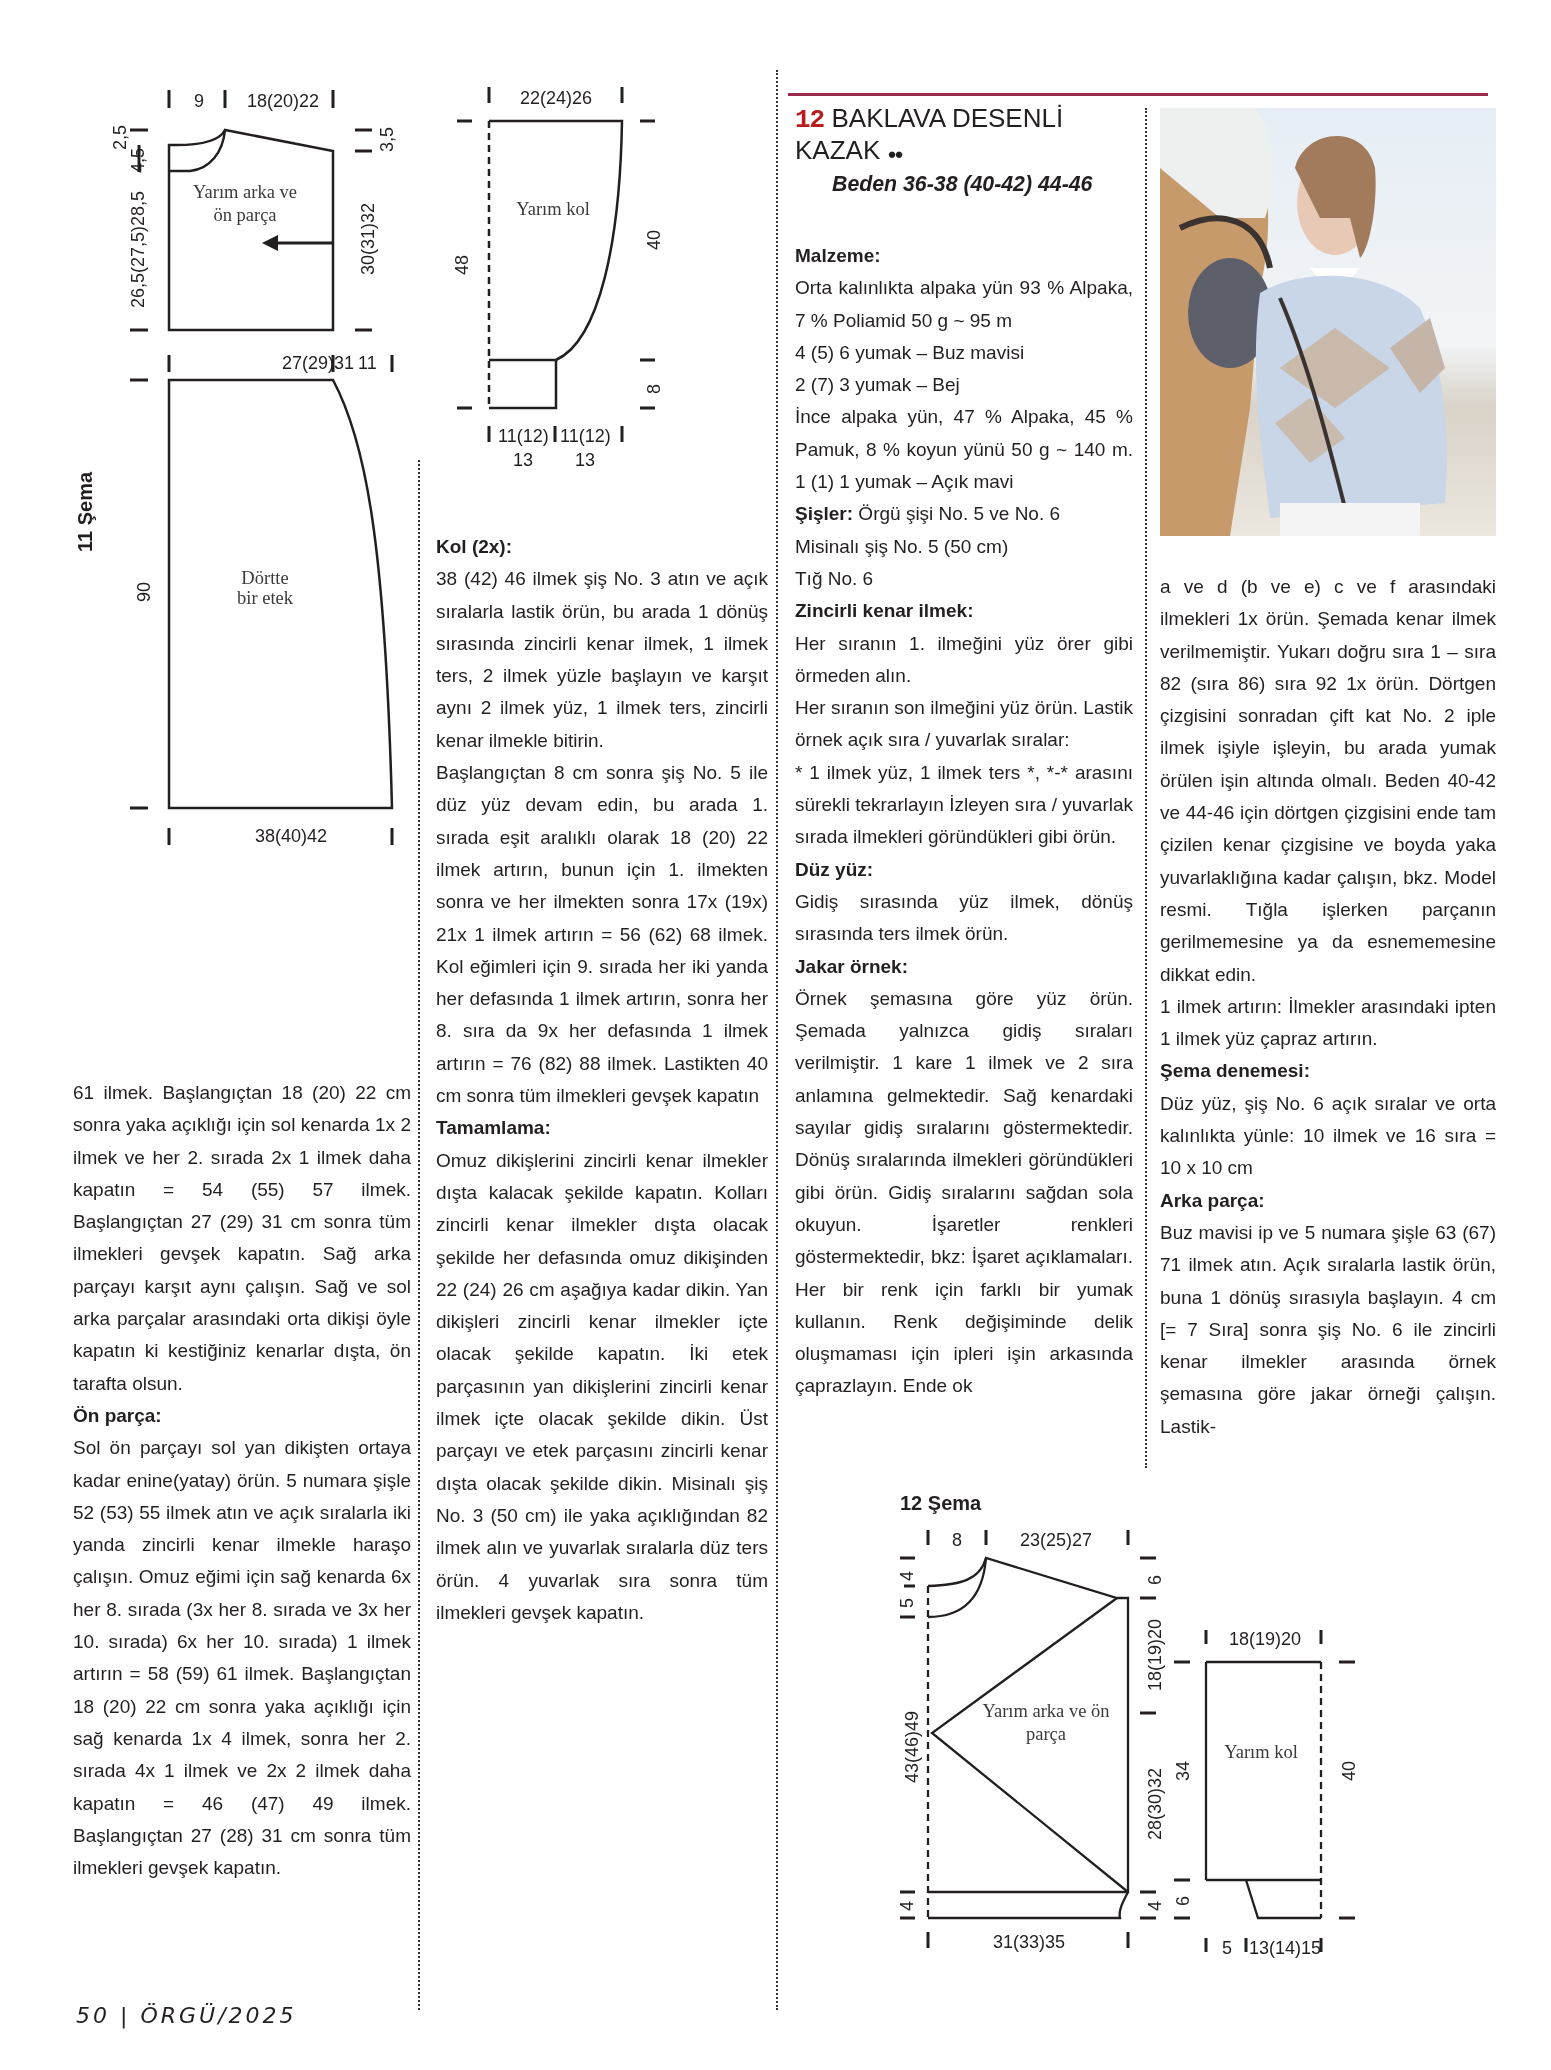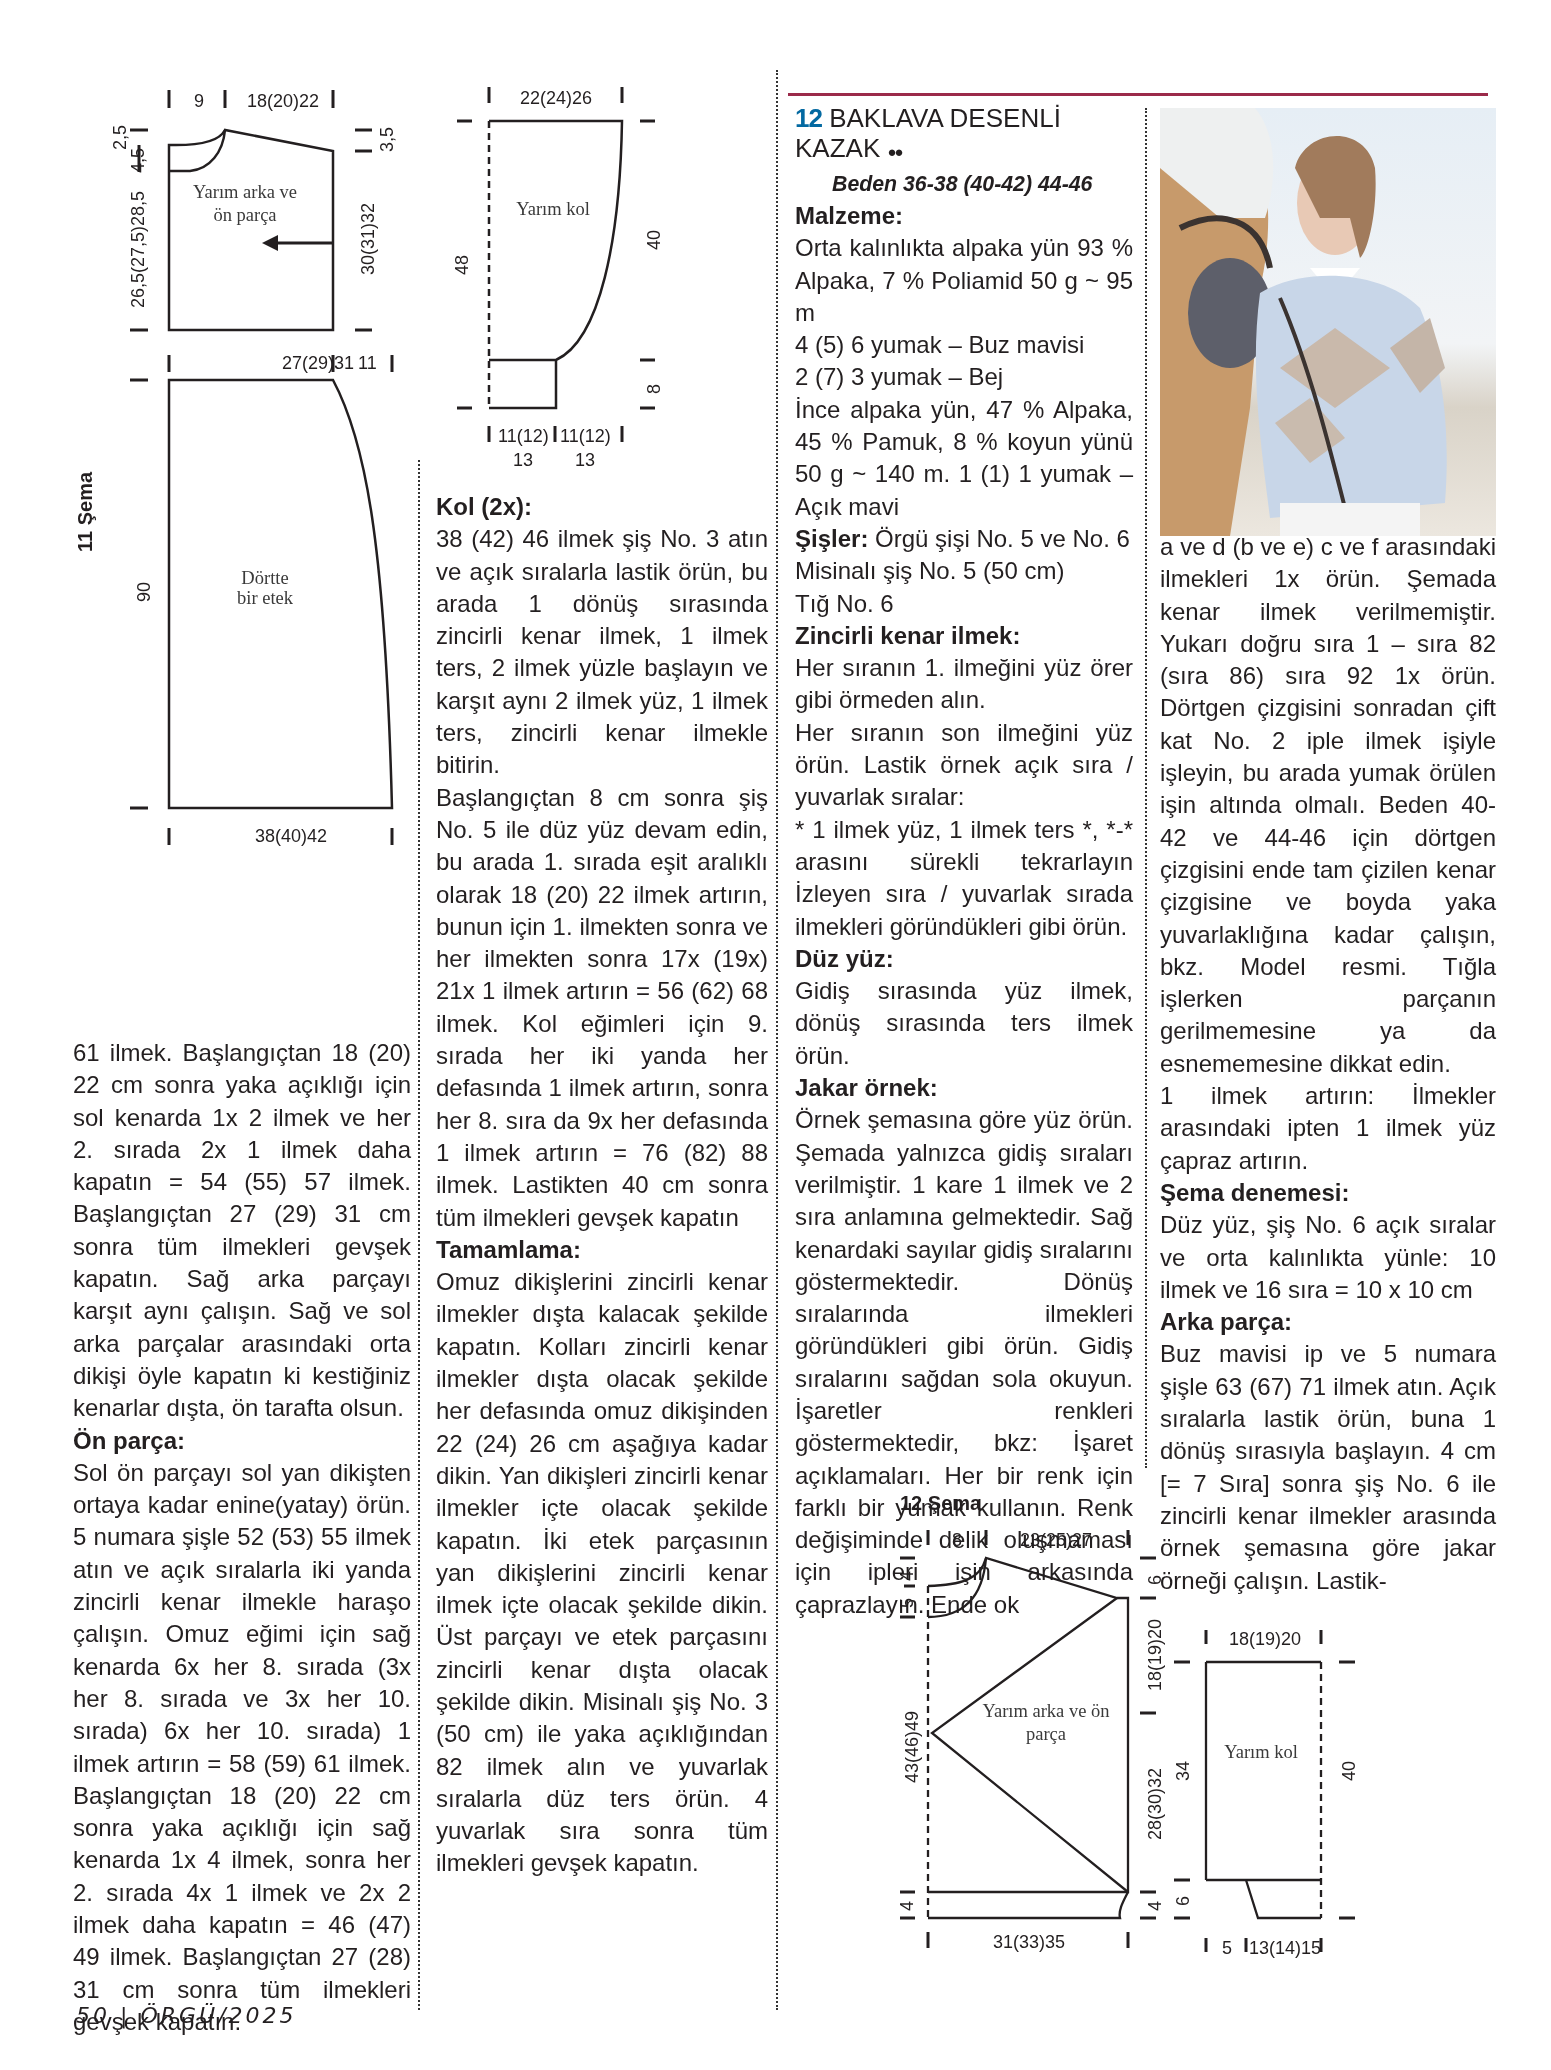--- a/index.html
+++ b/index.html
@@ -1,28 +1,28 @@
 <!DOCTYPE html>
 <html><head>
 <meta charset="utf-8">
 <style>
   html, body { margin:0; padding:0; background:#ffffff; }
   body { width:1551px; height:2070px; position:relative; overflow:hidden;
          font-family:"Liberation Sans", sans-serif; color:#231f20; }
   .abs { position:absolute; }
-  .col { position:absolute; font-size:24px; line-height:32.3px; text-align:justify; hyphens:manual; }
+  .col { position:absolute; font-size:19px; line-height:32.3px; text-align:justify; hyphens:manual;margin-top:40px; }
   .col p { margin:0; }
   .col .h { font-weight:bold; text-align:left; }
   .col .l { text-align:left; }
   .vsep { position:absolute; width:0; border-left:2px dotted #333; }
   .diag-text { font-family:"Liberation Serif", serif; font-size:18.5px; fill:#3a3a3a; }
   .dim { font-family:"Liberation Sans", sans-serif; font-size:18px; fill:#231f20; }
   .title-line { position:absolute; left:788px; top:93px; width:700px; height:3px; background:#9b2a4a; }
   .title { position:absolute; left:795px; top:103px; font-size:26px; line-height:30px; color:#231f20; }
-  .title .num { color:#0369a1; font-family:Liberation Sans, sans-serif; font-weight:bold; letter-spacing:-1px; }
+  .title .num { color:#b91c1c; font-family:Liberation Mono, monospace; font-weight:bold; letter-spacing:-1px; }
   .footer { position:absolute; left:76px; top:2003px; font-family:"DejaVu Sans", sans-serif; font-size:22px; letter-spacing:3px; color:#231f20;font-style:italic; }
   .photo { position:absolute; left:1160px; top:108px; width:336px; height:428px; overflow:hidden; }
   .semabox { font-weight:bold; font-size:20px; }
 </style>
 </head>
 <body>
 
 <svg class="abs" style="left:60px;top:80px" width="360" height="300">
   <g stroke="#231f20" stroke-width="2.5" fill="none">
     <path d="M109,65 L109,250 L273,250 L273,71 L165,50 C160,60 145,66 109,65 Z"></path>

